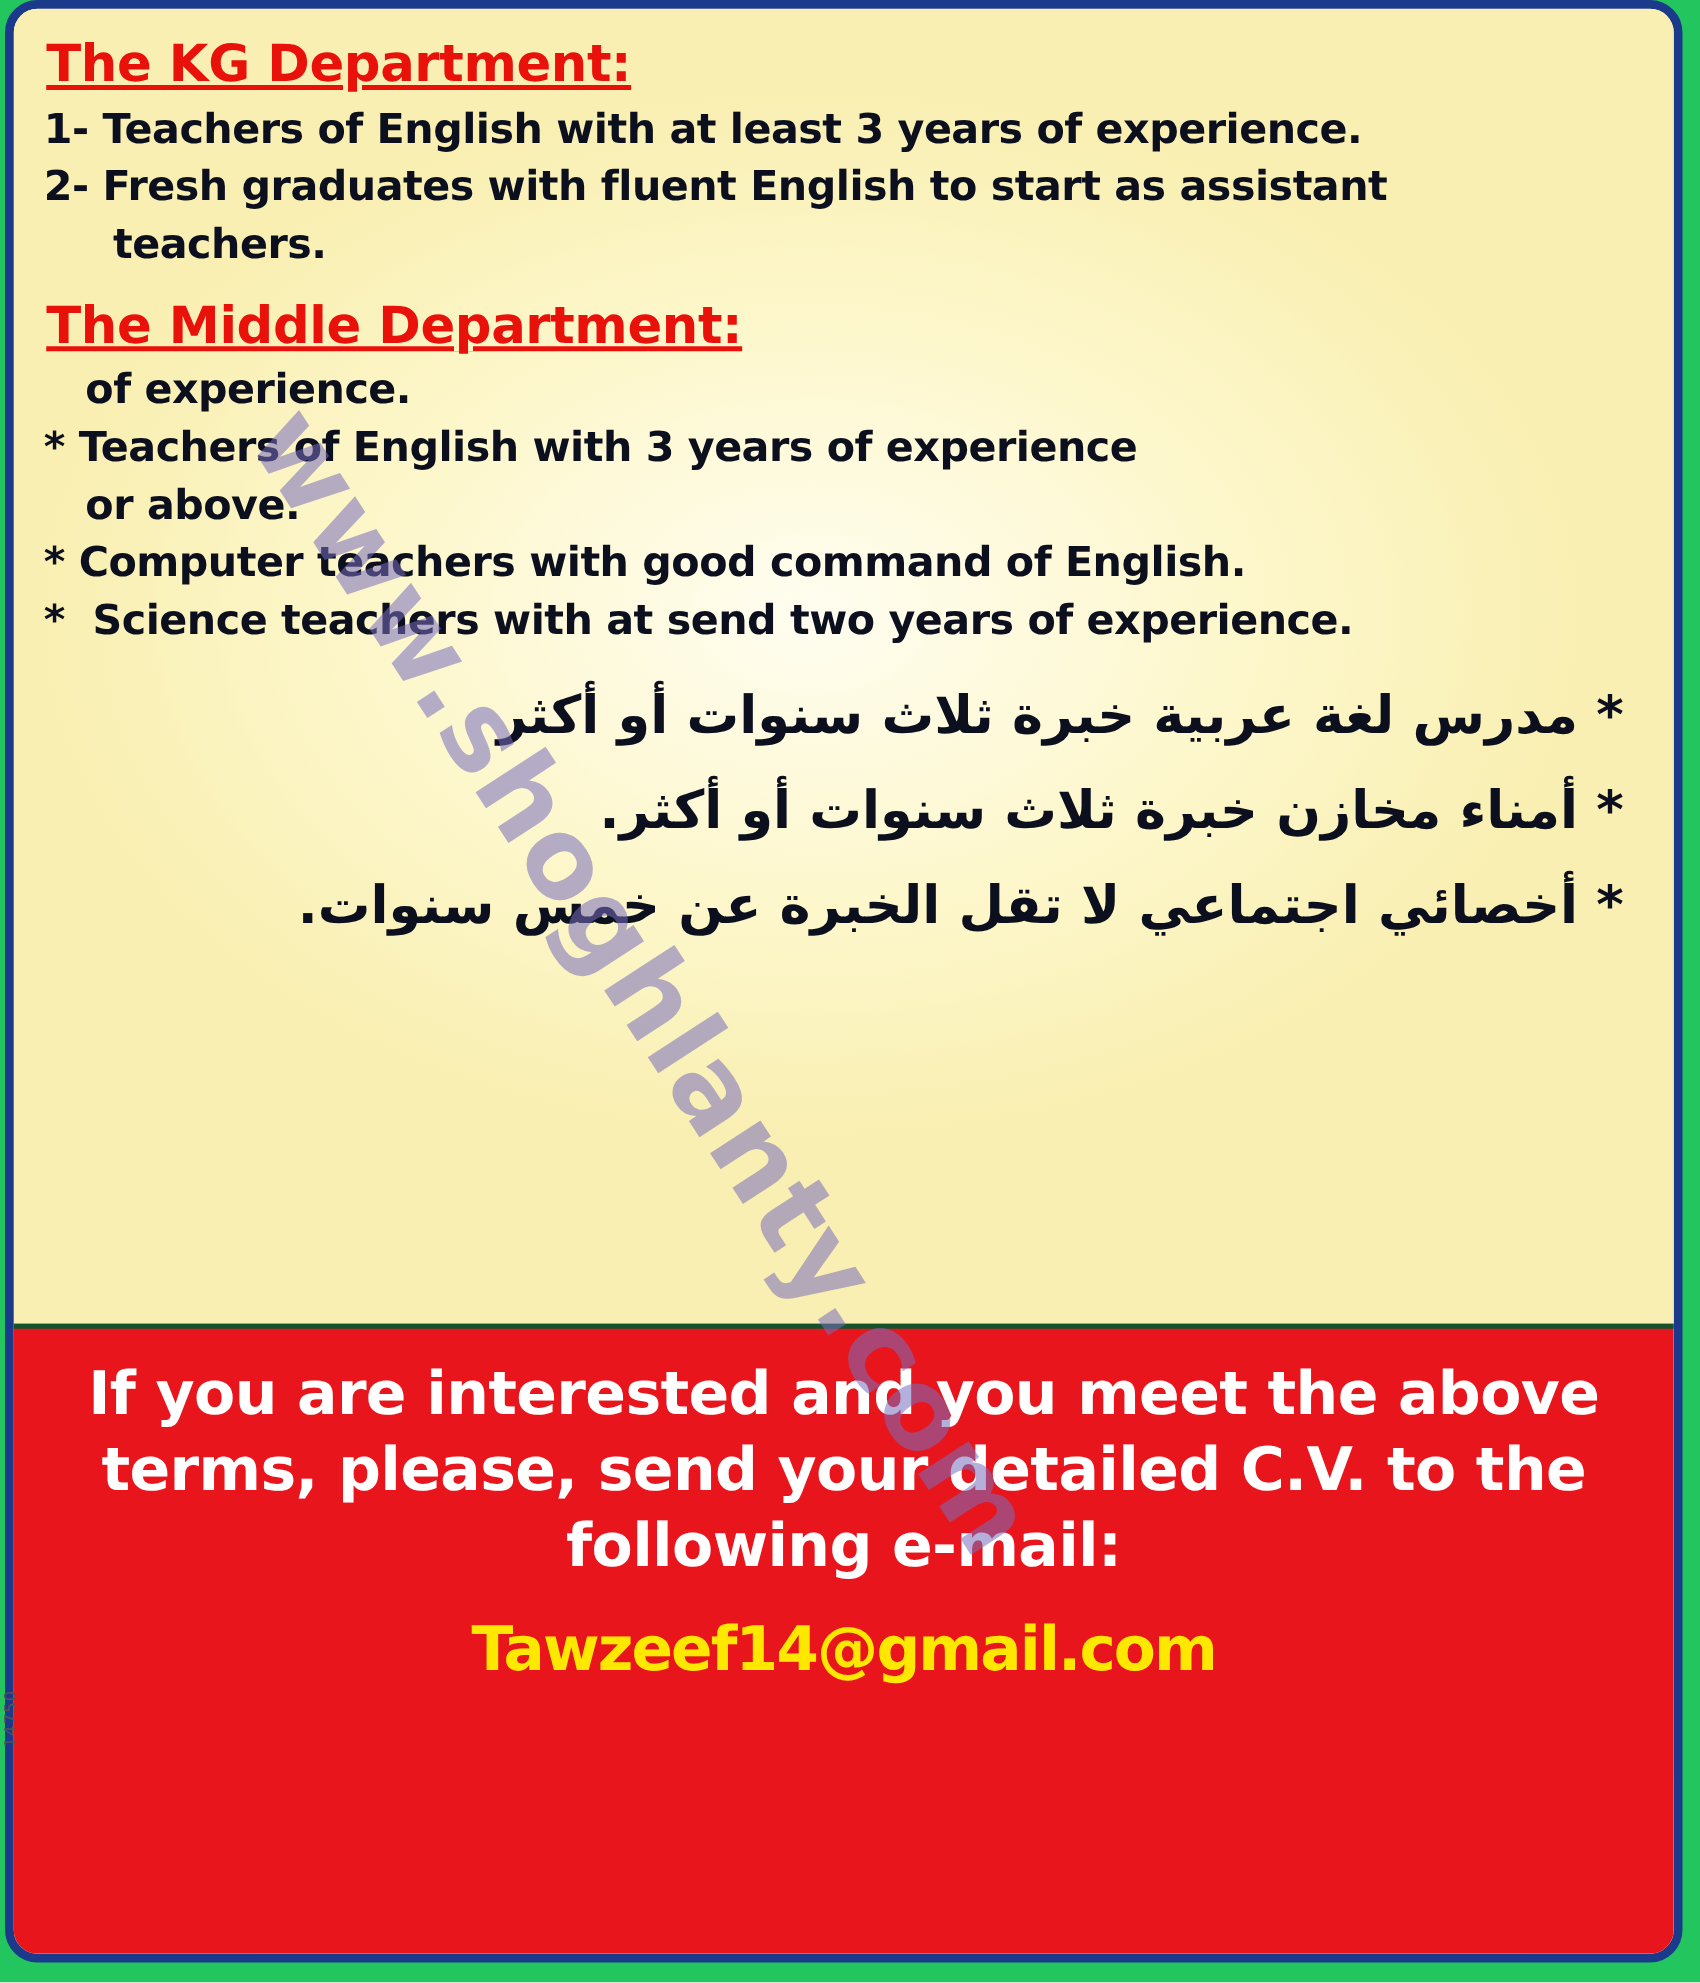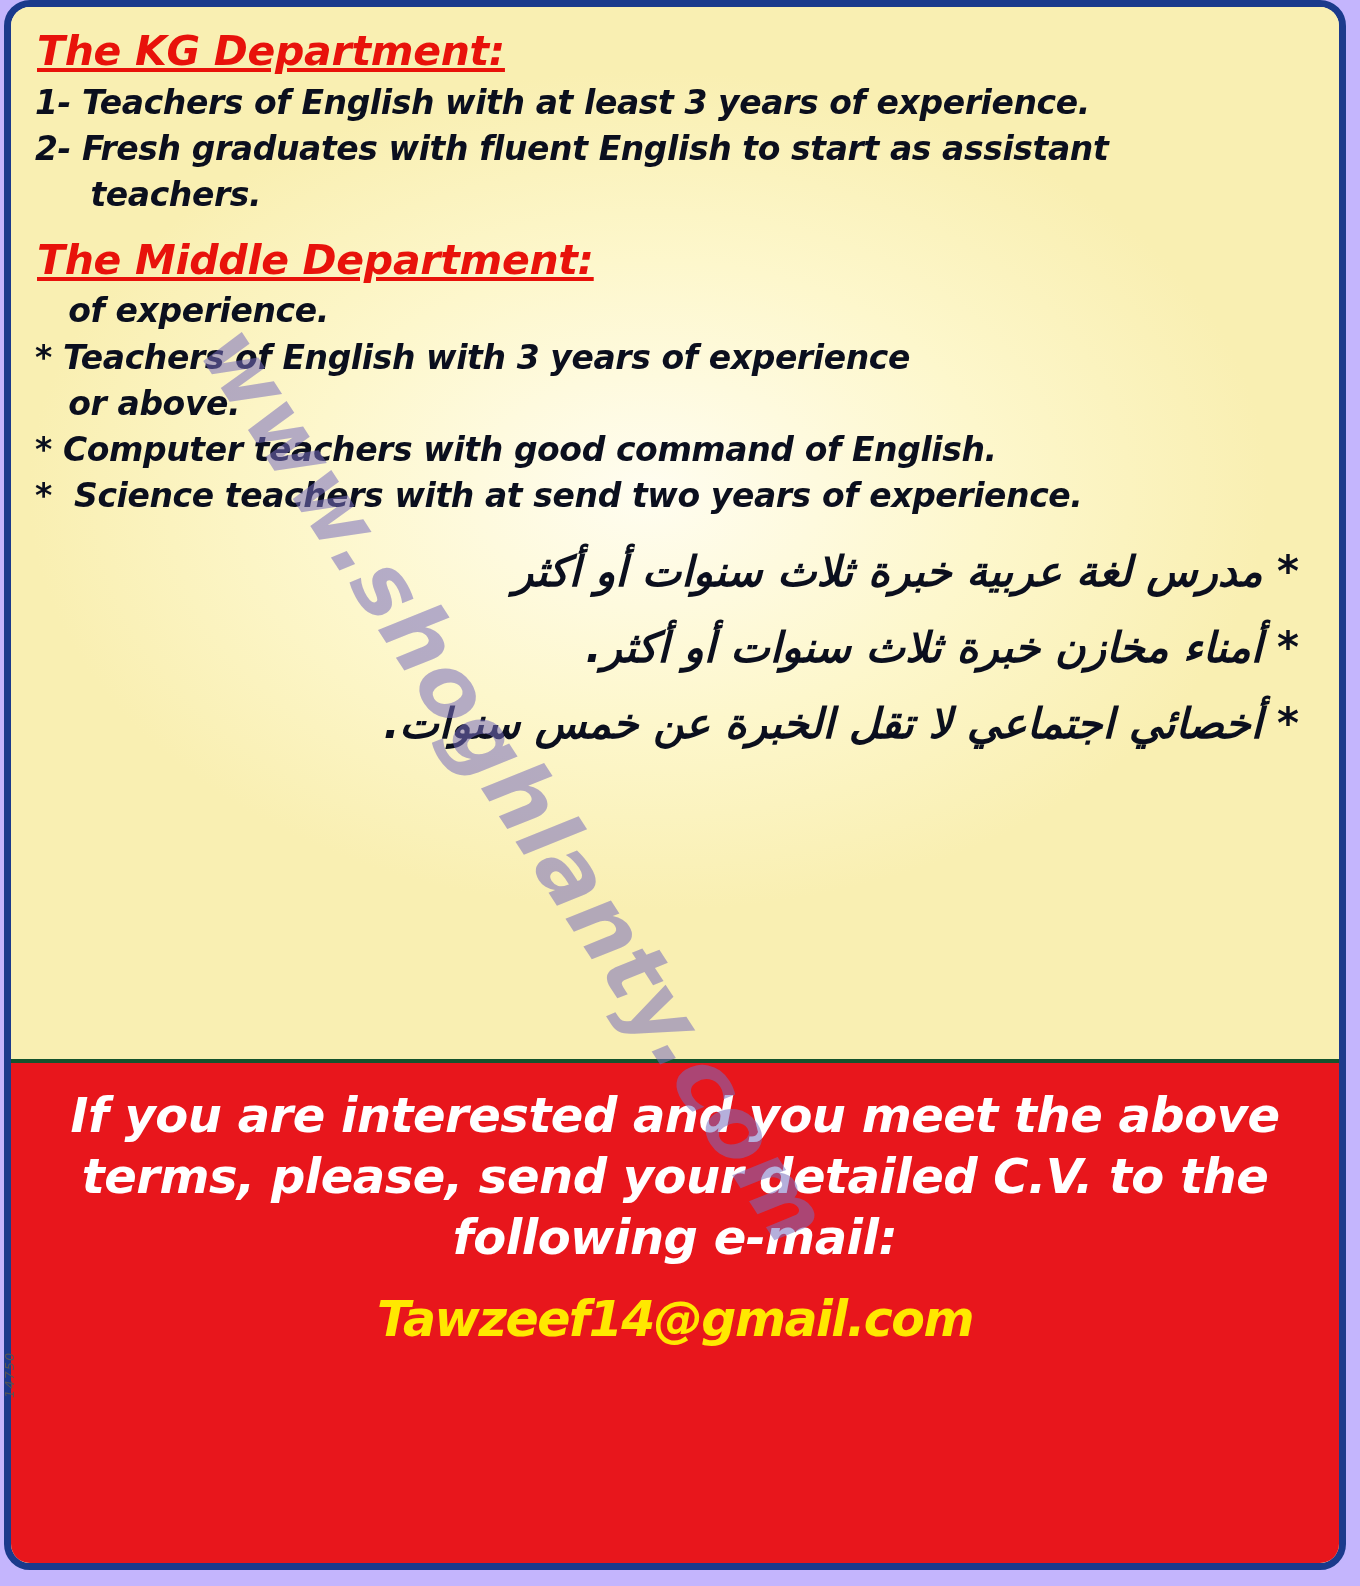--- a/index.html
+++ b/index.html
@@ -14,22 +14,21 @@
     position: relative;
     overflow: hidden;
   }
 
   #ad {
     position: absolute;
     left: 0;
     top: 0;
     width: 1360px;
     height: 1586px;
-    background: #c4b5fd;
-    font-style: italic;
+    background: #22c55e;
   }
 
   
   .frame {
     position: absolute;
     left: 4px;
     top: 0px;
     width: 1342px;
     height: 1570px;
     border: 7px solid #1b3a8c;

